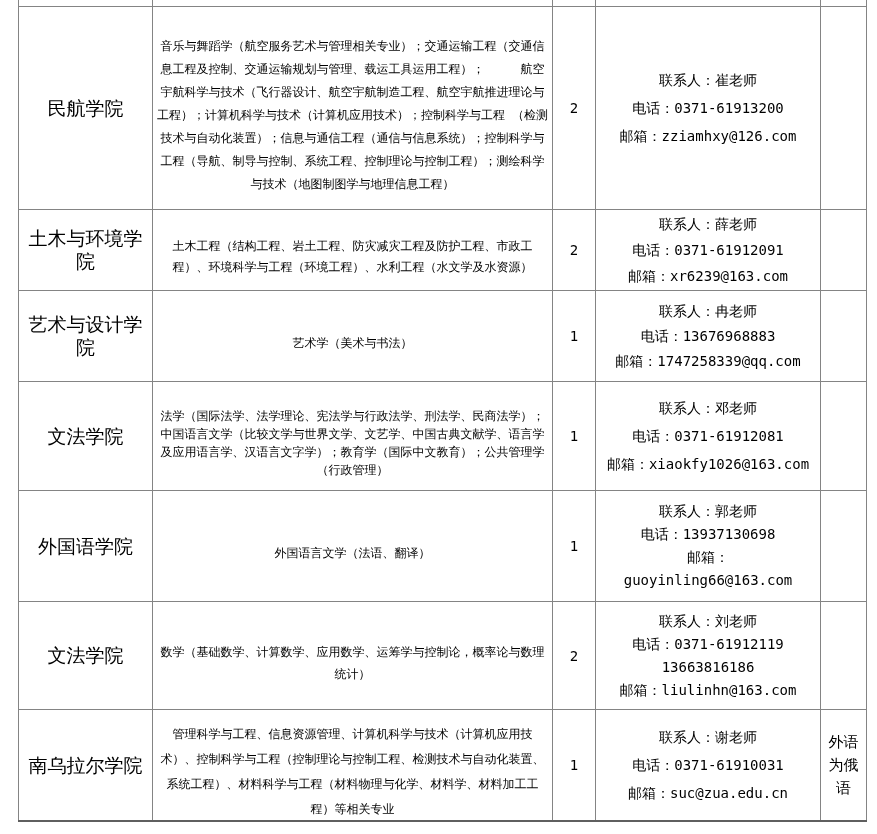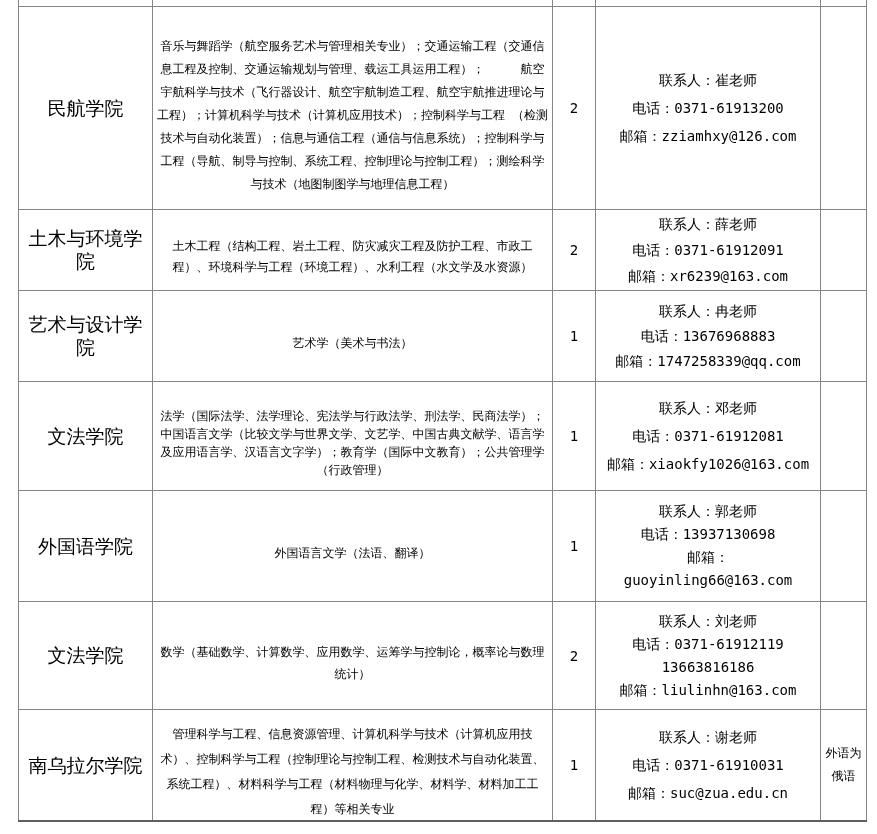--- a/index.html
+++ b/index.html
@@ -28,21 +28,21 @@
     align-items: center;
     justify-content: center;
     overflow: hidden;
     text-align: center;
     padding: 0 3px;
   }
   .college { white-space: pre-line; line-height: 23px; font-size: 19px; }
   .majors  { white-space: pre-wrap; line-height: 22px; font-size: 12px; margin-top: 14px; }
   .contact { white-space: pre-line; line-height: 28px; font-size: 14px; }
   .count   { font-size: 14px; line-height: 18px; }
-  .note    { line-height: 23px; font-size: 12px; white-space: pre-line; }
+  .note    { line-height: 23px; font-size: 15px; white-space: pre-line; }
   tr.r1 .majors { line-height: 23px; }
   tr.r3 .majors { line-height: 21px; }
   tr.r5 .majors { line-height: 18px; }
   tr.r8 .majors { line-height: 25px; }
   tr.r3 .contact { line-height: 26px; }
   tr.r4 .contact { line-height: 25px; }
   tr.r6 .contact, tr.r7 .contact { line-height: 23px; }
 </style>
 </head>
 <body>

